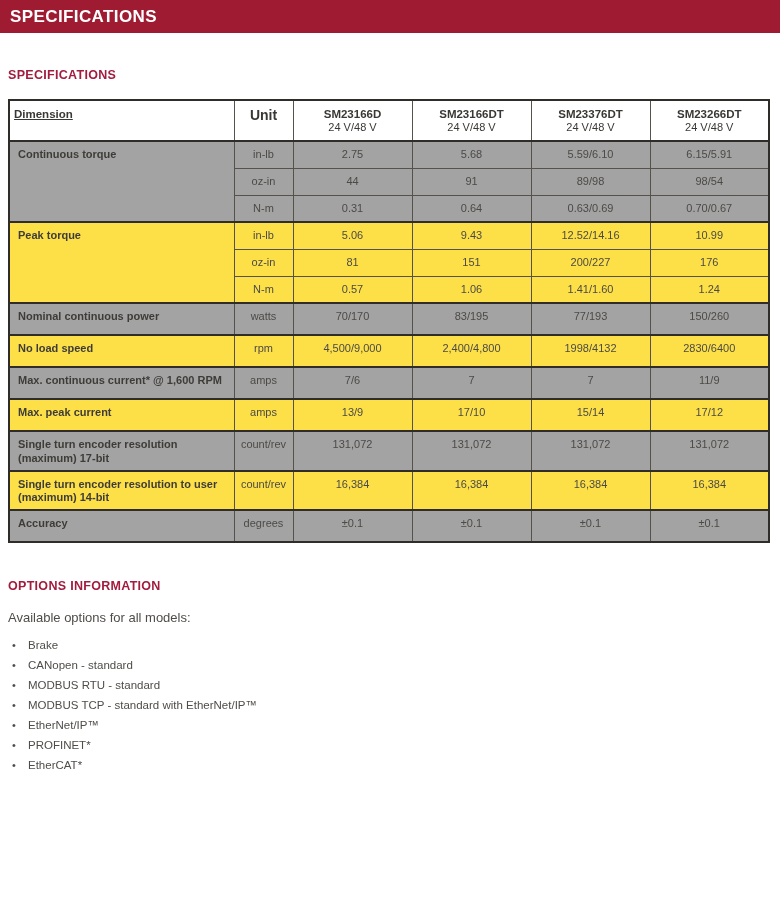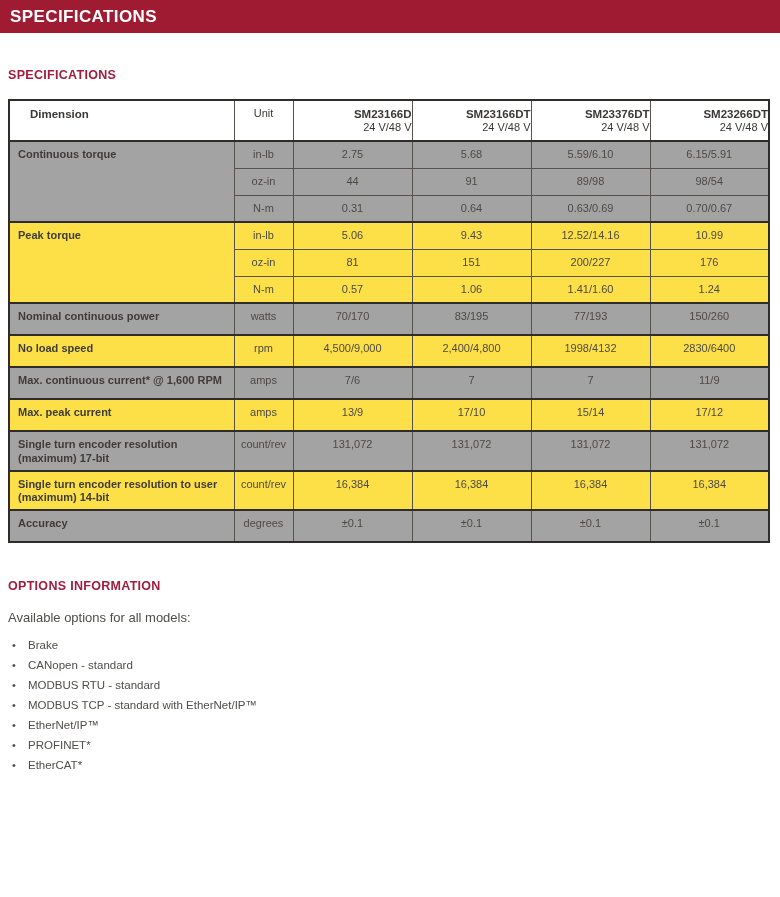--- a/index.html
+++ b/index.html
@@ -51,27 +51,28 @@
     border: 1px solid #55514b;
     vertical-align: top;
     padding-top: 6px;
     padding-bottom: 4px;
     line-height: 1.25;
   }
   .spec-table tr.group-start > td { border-top: 2px solid #2f2c29; }
   .spec-table thead th { background: #ffffff; height: 41px; }
   th.dim-head {
     text-align: left;
-    padding-left: 20px;
+    padding-left: 4px;
     font-size: 11.5px;
     color: #3a3834;
     font-weight: bold;
-  }
-  th.unit-head { text-align: center; font-size: 11px; color: #3a3834; font-weight: normal; }
-  th.model-head { text-align: right; color: #3a3834; }
+    text-decoration: underline;
+  }
+  th.unit-head { text-align: center; font-size: 14px; color: #3a3834; font-weight: bold; }
+  th.model-head { text-align: center; color: #3a3834; }
   .model-name { font-size: 11.5px; font-weight: bold; display: block; }
   .model-volt { font-size: 11px; font-weight: normal; display: block; }
 
   td.row-label {
     text-align: left;
     padding-left: 8px;
     padding-right: 6px;
     font-weight: bold;
     color: #3e3c38;
   }

